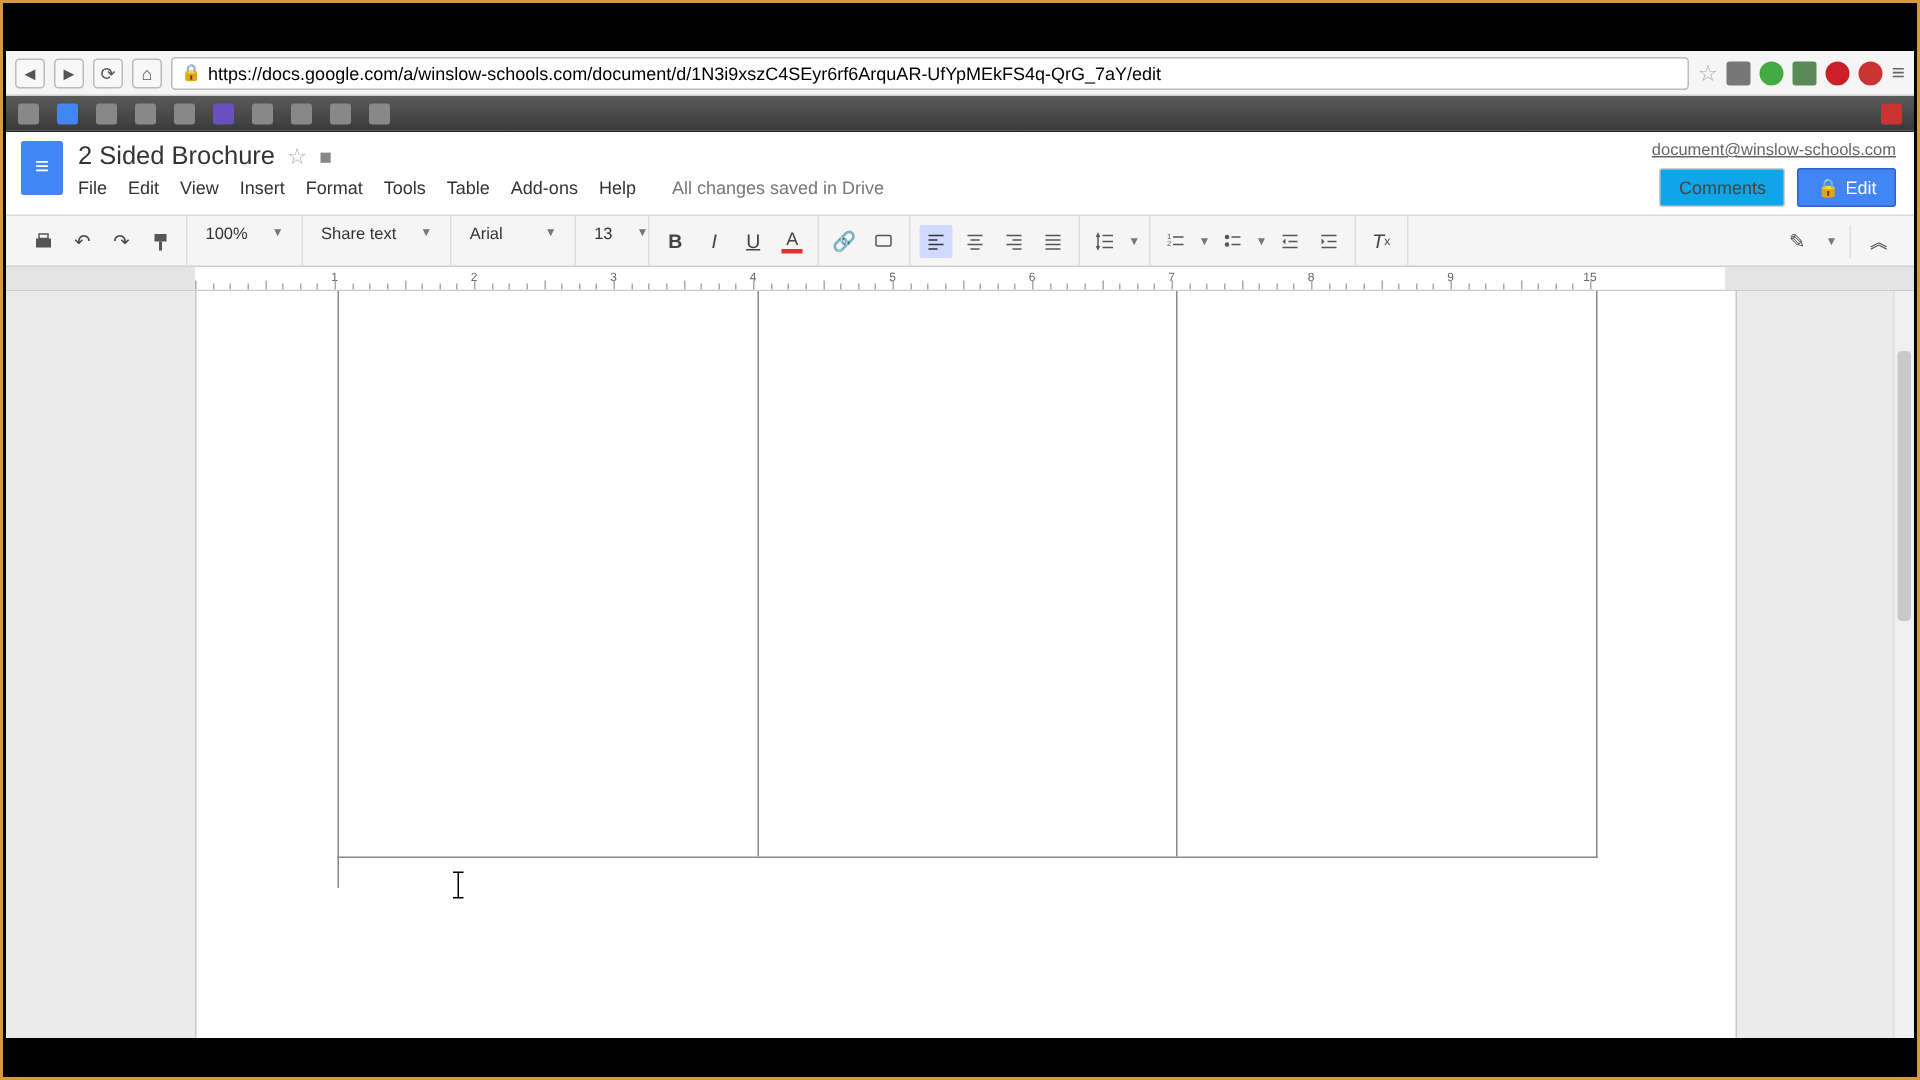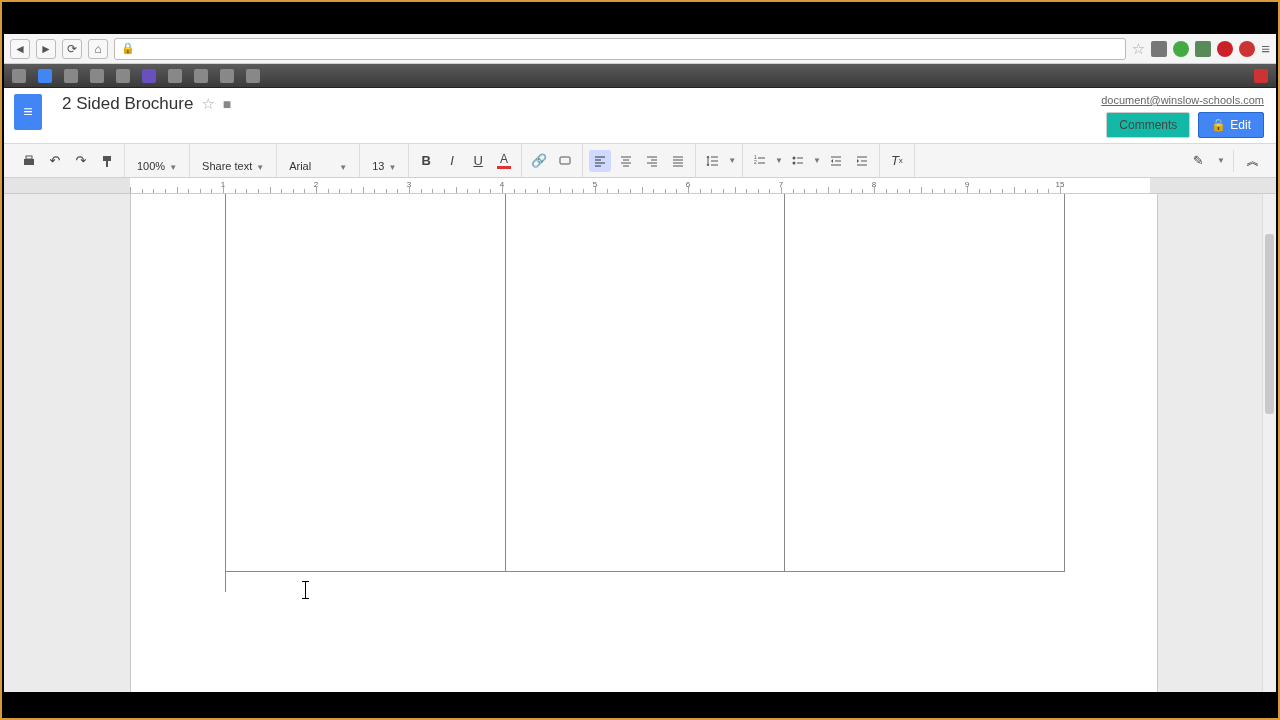--- a/index.html
+++ b/index.html
@@ -15,37 +15,37 @@
   .url-bar input { border: none; outline: none; width: 100%; font-size: 12px; }
   .nav-right { display: flex; gap: 6px; align-items: center; }
   .nav-icon { width: 16px; height: 16px; border-radius: 2px; display: inline-block; }
   
   .bookmarks { height: 24px; background: linear-gradient(#5a5a5a,#3a3a3a); display: flex; align-items: center; gap: 12px; padding: 0 8px; border-bottom: 1px solid #222; }
   .bm { width: 14px; height: 14px; background: #888; border-radius: 2px; }
   
   .docs { flex: 1; background: #f1f1f1; display: flex; flex-direction: column; }
   .docs-header { height: 56px; background: #fff; border-bottom: 1px solid #d9d9d9; display: flex; align-items: flex-start; padding: 6px 10px 0 10px; position: relative; }
   .docs-logo { width: 28px; height: 36px; background: #4285f4; border-radius: 2px; margin-right: 10px; display:flex; align-items:center; justify-content:center; color:#fff; font-size:16px; }
-  .docs-title-wrap { display: flex; flex-direction: column; margin-left: 10px; }
+  .docs-title-wrap { display: flex; flex-direction: column; }
   .docs-title-row { display: flex; align-items: center; gap: 8px; }
   .docs-title { font-size: 17px; color: #333; }
   .star { color: #aaa; cursor: pointer; font-size: 15px; }
   .folder { color: #888; cursor: pointer; font-size: 14px; }
   .menubar { display: flex; gap: 14px; margin-top: 4px; font-size: 12px; color: #333; }
   .menubar .save-status { color: #777; margin-left: 10px; }
   .header-right { position: absolute; right: 12px; top: 6px; display: flex; flex-direction: column; align-items: flex-end; gap: 6px; }
   .user-email { font-size: 11px; color: #666; text-decoration: underline; }
   .header-right-btns { display: flex; gap: 8px; }
-  .comments-btn { height: 26px; padding: 0 12px; background: #14b8a6; border: 1px solid #ccc; border-radius: 2px; font-size: 12px; color: #444; cursor: pointer; display:flex;align-items:center; }
+  .comments-btn { height: 26px; padding: 0 12px; background: #0ea5e9; border: 1px solid #ccc; border-radius: 2px; font-size: 12px; color: #444; cursor: pointer; display:flex;align-items:center; }
   .share-btn { height: 26px; padding: 0 12px; background: #4285f4; border: 1px solid #2966cc; border-radius: 2px; font-size: 12px; color: #fff; cursor: pointer; display:flex;align-items:center; gap:4px; }
   
   .toolbar { height: 34px; background: #f5f5f5; border-bottom: 1px solid #d0d0d0; display: flex; align-items: center; padding: 0 8px; gap: 0; }
   .tb-group { display: flex; align-items: center; padding: 0 6px; border-right: 1px solid #ddd; height: 100%; gap: 4px; }
   .tb-btn { width: 22px; height: 22px; display: flex; align-items: center; justify-content: center; color: #444; font-size: 13px; cursor: pointer; border-radius: 2px; }
-  .tb-sel { height: 22px; display: flex; align-items: flex-end; padding: 0 6px; font-size: 11px; color: #333; cursor: pointer; gap:4px; }
+  .tb-sel { height: 22px; display: flex; align-items: flex-start; padding: 0 6px; font-size: 11px; color: #333; cursor: pointer; gap:16px; }
   .tb-caret { font-size: 8px; color: #777; }
   .bold { font-weight: bold; }
   .ital { font-style: italic; }
   .under { text-decoration: underline; }
   .color-sw { display:inline-block; width:14px; border-bottom:3px solid #d33; text-align:center; font-size:12px;}
   .tb-right { margin-left: auto; display:flex; align-items:center; gap:8px; padding-right:4px;}
   
   .ruler { height: 16px; background: #fff; border-bottom: 1px solid #ccc; position: relative; font-size: 8px; color: #777; }
   .ruler-track { position: absolute; left: 126px; right: 126px; height: 100%; background: #fff; }
   .ruler-shade { position: absolute; top:0; bottom:0; background: #e4e4e4; }
@@ -76,20 +76,21 @@
 
   <div class="chrome">
 
     <div class="chrome-nav">
       <div class="nav-btn">◄</div>
       <div class="nav-btn">►</div>
       <div class="nav-btn">⟳</div>
       <div class="nav-btn">⌂</div>
       <div class="url-bar">
         <span class="lock">🔒</span>
+        <input value="https://docs.google.com/a/winslow-schools.com/document/d/1N3i9xszC4SEyr6rf6ArquAR-UfYpMEkFS4q-QrG_7aY/edit" style="">
       </div>
       <span style="color:#aaa;font-size:15px;cursor:pointer;">☆</span>
       <div class="nav-right">
         <span class="nav-icon" style="background:#777"></span>
         <span class="nav-icon" style="background:#44aa44;border-radius:50%"></span>
         <span class="nav-icon" style="background:#5a8a5a"></span>
         <span class="nav-icon" style="background:#cb2027;border-radius:50%"></span>
         <span class="nav-icon" style="background:#c33;border-radius:50%"></span>
         <span style="color:#666;font-size:15px;cursor:pointer;">≡</span>
       </div>
@@ -111,20 +112,32 @@
 
     <div class="docs">
 
       <div class="docs-header">
         <div class="docs-logo">≡</div>
         <div class="docs-title-wrap">
           <div class="docs-title-row">
             <span class="docs-title">2 Sided Brochure</span>
             <span class="star">☆</span>
             <span class="folder">■</span>
+          </div>
+          <div class="menubar">
+            <span>File</span>
+            <span>Edit</span>
+            <span>View</span>
+            <span>Insert</span>
+            <span>Format</span>
+            <span>Tools</span>
+            <span>Table</span>
+            <span>Add-ons</span>
+            <span>Help</span>
+            <span class="save-status">All changes saved in Drive</span>
           </div>
         </div>
         <div class="header-right">
           <span class="user-email">document@winslow-schools.com</span>
           <div class="header-right-btns">
             <div class="comments-btn">Comments</div>
             <div class="share-btn">
               <span>🔒</span>
               <span>Edit</span>
             </div>

